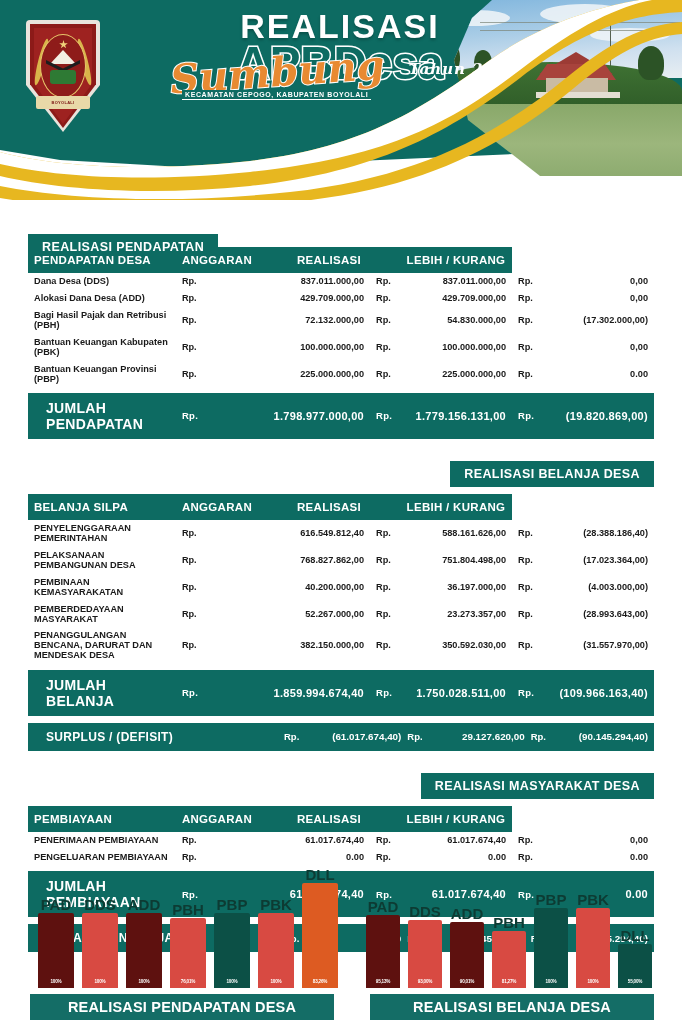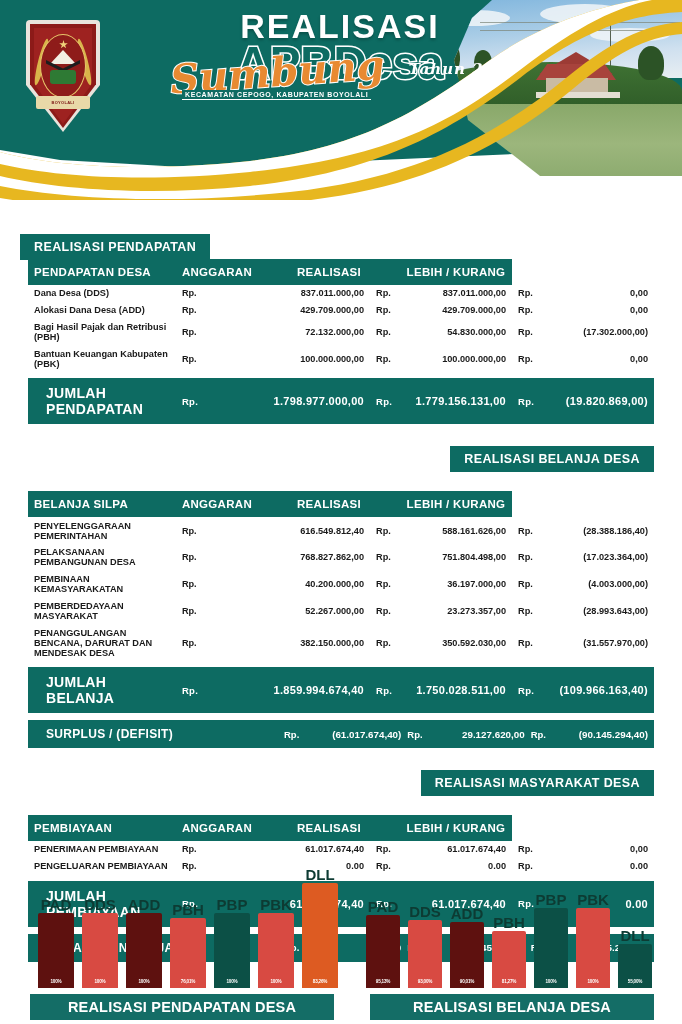--- a/index.html
+++ b/index.html
@@ -159,24 +159,24 @@
   }
 
   
   .content { position:absolute; left:0; top:196px; width:682px; }
 
   .section-tag {
     display:inline-block; background:#0d6b62; color:#fff;
     font-size:12.5px; font-weight:bold; letter-spacing:.4px;
     padding:6px 14px;
   }
-  .tag-left { margin-left:20px; }
+  .tag-left { margin-left:28px; }
   .tag-right { float:right; margin-right:28px; }
 
-  table.fin { width:626px; margin:21px auto 0 auto; border-collapse:collapse; }
+  table.fin { width:626px; margin:9px auto 0 auto; border-collapse:collapse; }
   table.fin th {
     background:#0d6b62; color:#fff; font-size:11.5px; font-weight:bold;
     padding:7px 6px; text-align:left; letter-spacing:.3px;
   }
   table.fin th.num { text-align:center; }
   table.fin td {
     font-size:9.2px; font-weight:bold; color:#1a1a1a;
     padding:3.4px 6px; background:#ffffff;
   }
   td.rp { width:30px; text-align:left; font-size:9px; }
@@ -335,20 +335,29 @@
           </tr>
           <tr>
             <td class="label" colspan="2">Bantuan Keuangan Kabupaten (PBK)</td>
             <td class="rp">Rp.</td>
             <td class="val">100.000.000,00</td>
             <td class="rp">Rp.</td>
             <td class="val">100.000.000,00</td>
             <td class="rp">Rp.</td>
             <td class="val">0,00</td>
           </tr>
+          <tr>
+            <td class="label" colspan="2">Bantuan Keuangan Provinsi (PBP)</td>
+            <td class="rp">Rp.</td>
+            <td class="val">225.000.000,00</td>
+            <td class="rp">Rp.</td>
+            <td class="val">225.000.000,00</td>
+            <td class="rp">Rp.</td>
+            <td class="val">0.00</td>
+          </tr>
           <tr class="spacer">
             <td colspan="8"></td>
           </tr>
           <tr class="total">
             <td colspan="2" style="padding-left:18px;">JUMLAH PENDAPATAN</td>
             <td class="rp">Rp.</td>
             <td class="val">1.798.977.000,00</td>
             <td class="rp">Rp.</td>
             <td class="val">1.779.156.131,00</td>
             <td class="rp">Rp.</td>

